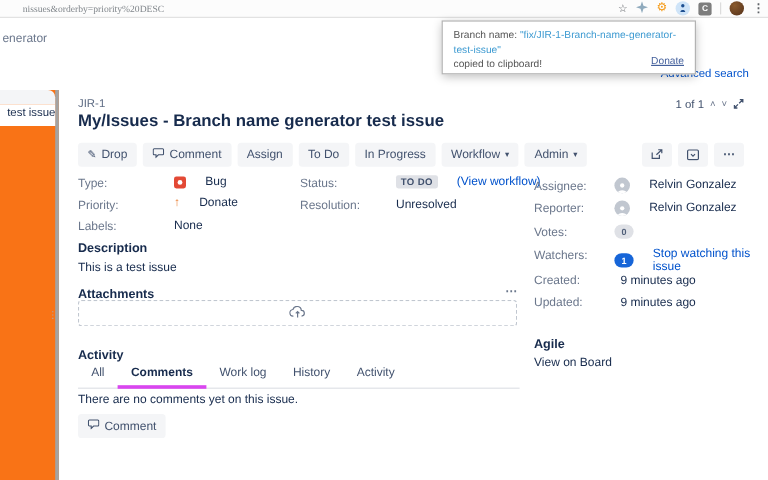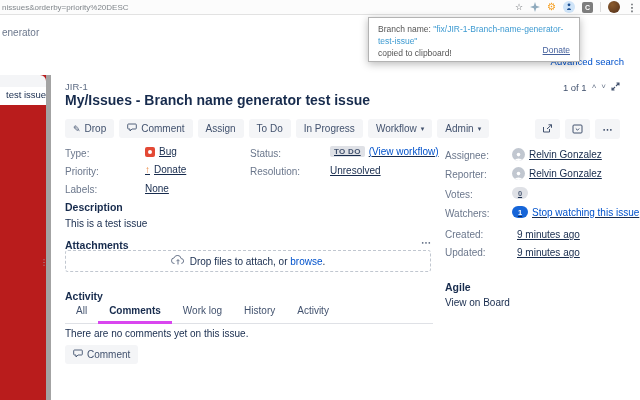--- a/index.html
+++ b/index.html
@@ -1,63 +1,63 @@
 <!DOCTYPE html>
 <html><head>
 <meta charset="utf-8">
 <style>
   html,body{margin:0;padding:0;}
   body{width:640px;height:400px;font-family:"Liberation Sans",sans-serif;background:#fff;overflow:hidden;}
   .screen{position:relative;width:640px;height:400px;background:#fff;overflow:hidden;}
 
   
   .topbar{position:absolute;top:0;left:0;right:0;height:14px;background:#fcfcfc;border-bottom:1px solid #e2e2e2;}
-  .url-fragment{position:absolute;left:2px;top:3px;font-size:8px;color:#80868b;white-space:nowrap;}
+  .url-fragment{position:absolute;left:19px;top:3px;font-size:8px;color:#80868b;white-space:nowrap;font-family:Liberation Serif, serif;}
   .topbar-icons{position:absolute;right:3px;top:1px;height:12px;display:flex;align-items:center;gap:7px;}
   .ticon{font-size:9px;color:#5f6368;line-height:12px;cursor:default;}
   .gear{color:#f59c1b;font-size:10px;}
   .ext-active{width:12px;height:12px;border-radius:50%;background:#cfe4f8;display:flex;align-items:center;justify-content:center;}
   .c-box{width:11px;height:11px;border-radius:2px;background:#7d7d7d;color:#fff;font-size:7px;font-weight:bold;display:flex;align-items:center;justify-content:center;}
   .tsep{width:1px;height:10px;background:#dcdcdc;}
   .avatar-browser{width:12px;height:12px;border-radius:50%;background:radial-gradient(circle at 35% 30%,#8a5a2c,#53301a);}
   .dots{font-size:10px;color:#5f6368;font-weight:bold;}
 
   
   .popup{position:absolute;left:368px;top:17px;width:212px;height:45px;background:#fff;border:1px solid #b3b3b3;
          box-shadow:0 2px 8px rgba(0,0,0,.28);box-sizing:border-box;padding:6px 9px;z-index:20;font-size:8.5px;color:#555;line-height:1.4;}
   .branch-link{color:#3d9ad1;}
   .donate{position:absolute;right:9px;bottom:4px;color:#44609c;text-decoration:underline;font-size:8.5px;cursor:pointer;}
 
   
   .header-fragment{position:absolute;left:2px;top:27px;font-size:10px;color:#6b778c;}
   .advanced-search{position:absolute;right:16px;top:56px;font-size:9.5px;color:#0052cc;cursor:pointer;}
 
   
-  .sidebar{position:absolute;left:0;top:75px;bottom:0;width:46px;background:#b91c1c;border-right:5px solid #a3a3a3;}
+  .sidebar{position:absolute;left:0;top:75px;bottom:0;width:46px;background:#f97316;border-right:3px solid #a3a3a3;}
   .sidebar-header{height:12px;background:#f4f5f7;border-top-right-radius:6px;}
   .sidebar-item{height:14px;background:#fff;font-size:9.5px;color:#172b4d;padding:2px 2px 2px 6px;white-space:nowrap;overflow:hidden;cursor:pointer;}
   .drag-handle{position:absolute;left:40px;top:258px;color:#a5adba;font-size:8px;cursor:col-resize;}
 
   
   .issue-key{position:absolute;left:65px;top:81px;font-size:9.5px;color:#5e6c84;cursor:pointer;}
   .pager{position:absolute;right:20px;top:82px;display:flex;align-items:flex-start;gap:5px;color:#42526e;font-size:9.5px;}
   .pager .chev{color:#6b778c;font-size:8px;cursor:pointer;}
   .issue-title{position:absolute;left:65px;top:92px;font-size:14px;font-weight:700;color:#172b4d;}
 
   
   .toolbar{position:absolute;left:65px;top:119px;display:flex;gap:5px;}
   .btn{background:#f4f5f7;color:#42526e;font-size:10px;padding:4px 8px;border-radius:3px;display:flex;align-items:center;gap:4px;cursor:pointer;white-space:nowrap;}
   .btn .glyph{font-size:9px;color:#42526e;}
   .btn .chev-s{font-size:7px;color:#42526e;}
   .toolbar-right{position:absolute;right:20px;top:119px;display:flex;gap:5px;}
   .icon-btn{background:#f4f5f7;width:25px;height:20px;border-radius:3px;display:flex;align-items:center;justify-content:center;color:#42526e;cursor:pointer;font-size:10px;font-weight:bold;}
 
   
   .flabel{position:absolute;font-size:10px;color:#6b778c;}
-  .fvalue{position:absolute;font-size:10px;color:#172b4d;display:flex;align-items:center;gap:4px;text-decoration:underline;}
+  .fvalue{position:absolute;font-size:10px;color:#172b4d;display:flex;align-items:center;gap:16px;}
   .bug-icon{width:10px;height:10px;border-radius:2px;background:#e34935;display:inline-flex;align-items:center;justify-content:center;}
   .bug-icon i{width:4px;height:4px;border-radius:50%;background:#fff;display:block;}
   .prio-arrow{color:#e97f33;font-weight:bold;font-size:10px;}
   .lozenge{background:#dfe1e6;color:#42526e;font-size:8px;font-weight:700;padding:1px 4px;border-radius:2px;letter-spacing:.3px;}
   .link{color:#0052cc;cursor:pointer;}
   .avatar-sm{width:13px;height:13px;border-radius:50%;background:#c1c7d0;display:inline-flex;align-items:flex-end;justify-content:center;overflow:hidden;}
   .badge-gray{min-width:12px;height:12px;border-radius:7px;background:#dfe1e6;color:#505f79;font-size:7.5px;font-weight:bold;display:inline-flex;align-items:center;justify-content:center;padding:0 2px;}
   .badge-blue{min-width:12px;height:12px;border-radius:7px;background:#1665d8;color:#fff;font-size:7.5px;font-weight:bold;display:inline-flex;align-items:center;justify-content:center;padding:0 2px;cursor:pointer;}
 
   .sec-heading{position:absolute;font-size:10.5px;font-weight:700;color:#172b4d;}
@@ -228,21 +228,20 @@
   <span class="sec-heading" style="left:65px;top:201px">Description</span>
   <span class="body-text" style="left:65px;top:218px">This is a test issue</span>
 
   <span class="sec-heading" style="left:65px;top:239px">Attachments</span>
   <span class="more-dots" style="left:421px;top:237px">⋯</span>
   <div class="dropzone">
     <span><svg width="14" height="10" viewBox="0 0 14 10">
           <path d="M3.5 8.5 a2.8 2.8 0 0 1 -.4-5.6 a3.6 3.6 0 0 1 7 .7 a2.4 2.4 0 0 1 .2 4.8" fill="none" stroke="#6b778c" stroke-width="1"></path>
           <path d="M7 9.5 V4.8 M5.5 6.2 L7 4.6 L8.5 6.2" fill="none" stroke="#6b778c" stroke-width="1"></path>
         </svg></span>
-    <span><span>Drop files to attach, or </span><span class="link">browse</span><span>.</span></span>
   </div>
 
   <span class="sec-heading" style="left:445px;top:281px">Agile</span>
   <span class="body-text link" style="left:445px;top:297px">View on Board</span>
 
   <span class="sec-heading" style="left:65px;top:290px">Activity</span>
   <div class="tabs">
     <span class="tab">All</span>
     <span class="tab active">Comments</span>
     <span class="tab">Work log</span>

